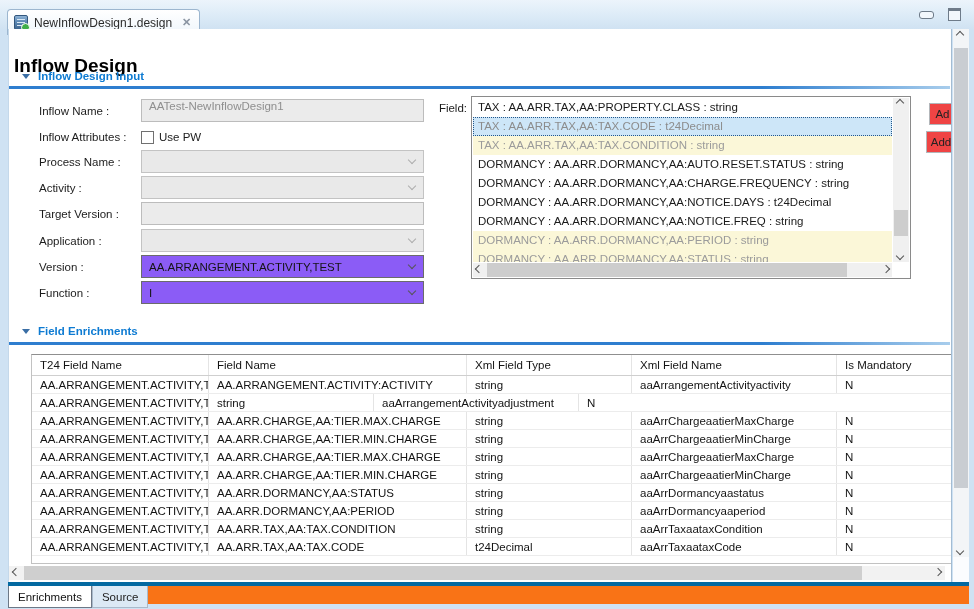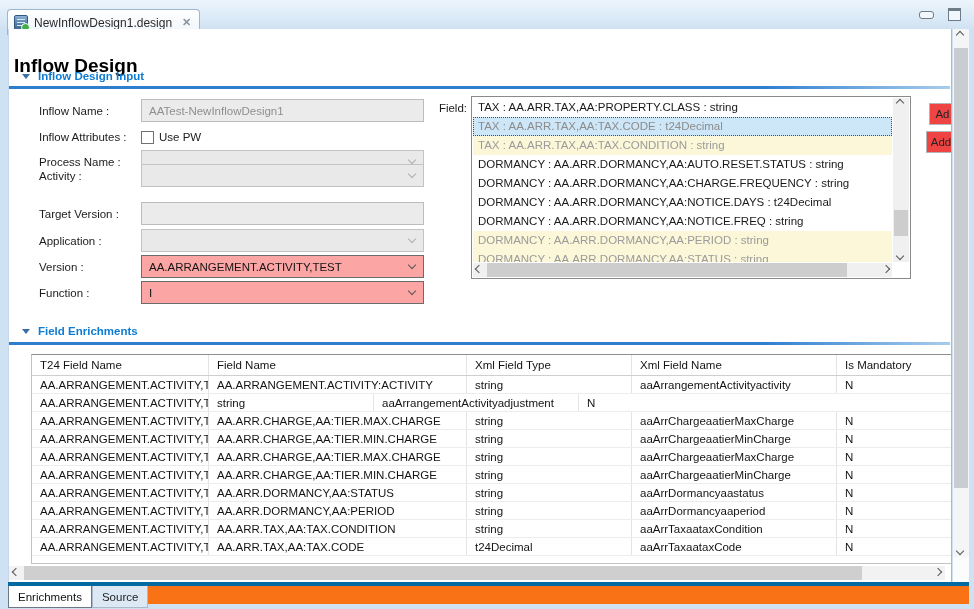--- a/index.html
+++ b/index.html
@@ -38,24 +38,24 @@
   .sechdr { position:absolute; left:0; width:941px; height:22px; display:flex; align-items:center; gap:8px; padding-left:13px; }
   .sechdr .lbl { font-size:11.5px; font-weight:bold; color:#0e7bd2; }
   .tri { width:0; height:0; border-left:4px solid transparent; border-right:4px solid transparent; border-top:5px solid #3a6ea5; }
   .secline { position:absolute; left:0; width:941px; height:3px;
     background:linear-gradient(90deg,#2e7ecf 0%,#2e7ecf 80%,#a8cdec 100%); }
 
   
   .frow { position:absolute; left:30px; display:flex; align-items:center; height:23px; }
   .flab { width:102px; color:#1c1c1c; }
   .tinput { width:283px; height:23px; background:#ebebeb; border:1px solid #bcbcbc;
-    display:flex; align-items:center; padding-left:7px; color:#8f8f8f; }
+    display:flex; padding-left:7px; color:#8f8f8f; }
   .combo { width:283px; height:23px; border:1px solid #c3c3c3; background:#e9e9e9;
     display:flex; align-items:center; justify-content:space-between; padding:0 8px 0 7px; }
-  .combo.en { background:#fca5a5; border-color:#6b6b6b; color:#141414; }
+  .combo.en { background:#8b5cf6; border-color:#6b6b6b; color:#141414; }
   .cbx { width:13px; height:13px; border:1px solid #707070; background:#ffffff; }
   .cbxlab { margin-left:5px; }
 
   .chev { display:inline-block; width:6px; height:6px;
     border-right:1.6px solid #555; border-bottom:1.6px solid #555; }
   .chev.dis { border-color:#adadad; }
   .chev.up { transform:rotate(-135deg); } .chev.down { transform:rotate(45deg); }
   .chev.left { transform:rotate(135deg); } .chev.right { transform:rotate(-45deg); }
   .combo .chev.down { margin-top:-3px; }
 
@@ -144,21 +144,21 @@
     <span class="cbx"></span>
     <span class="cbxlab">Use PW</span>
   </div>
   <div class="frow" style="top:121px;">
     <span class="flab">Process Name :</span>
     <div class="combo">
         <span></span>
         <span class="chev down dis"></span>
       </div>
   </div>
-  <div class="frow" style="top:135px;">
+  <div class="frow" style="top:147px;">
     <span class="flab">Activity :</span>
     <div class="combo">
         <span></span>
         <span class="chev down dis"></span>
       </div>
   </div>
   <div class="frow" style="top:173px;">
     <span class="flab">Target Version :</span>
     <div class="tinput">
         <span></span>

